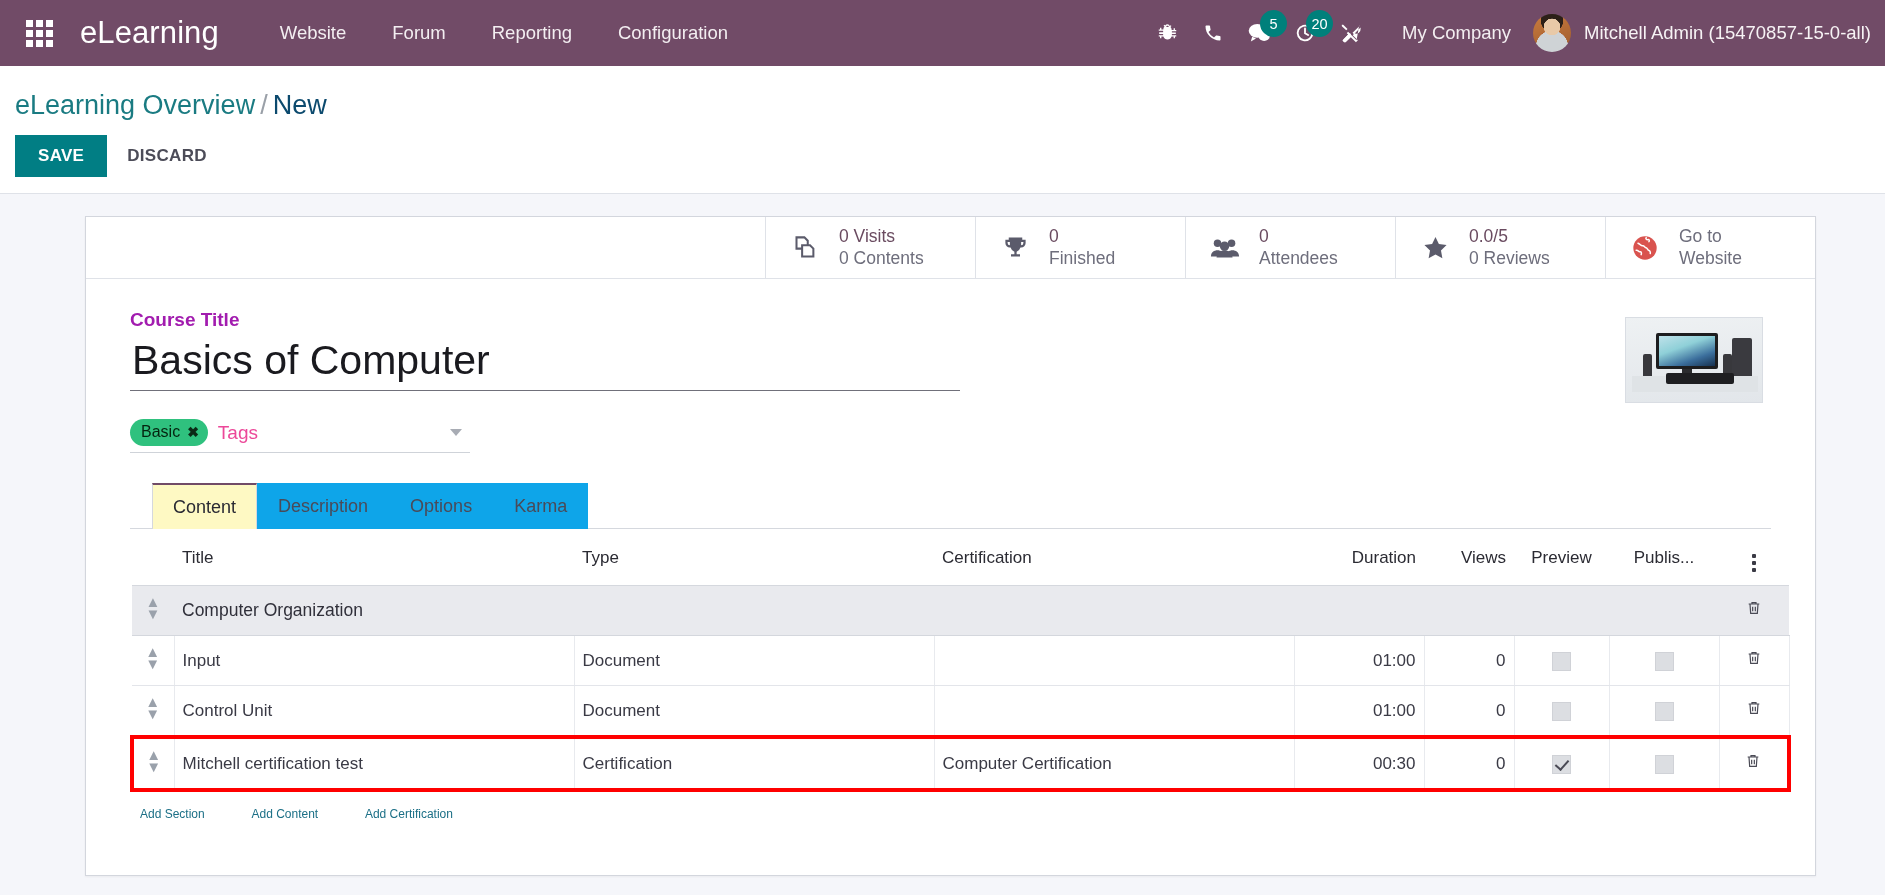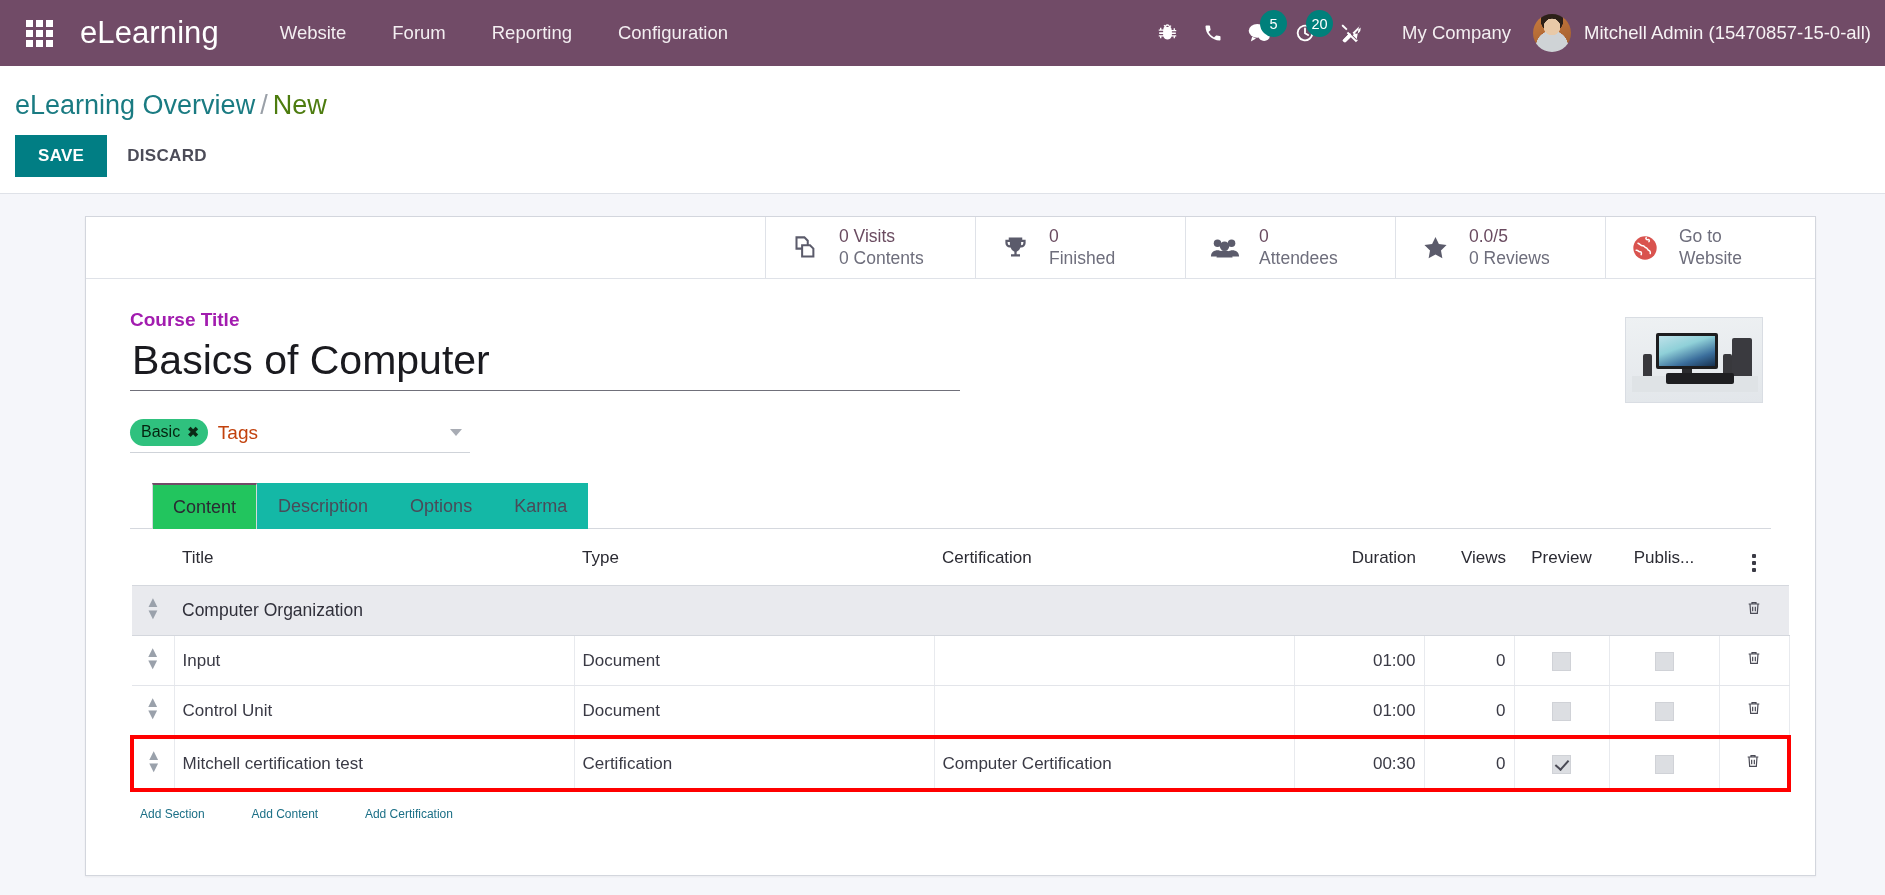--- a/index.html
+++ b/index.html
@@ -110,21 +110,21 @@
   
   .control-panel { padding: 16px 0 0 0; background: #fff; border-bottom: 1px solid #dfe2e8;}
   .breadcrumb {
     font-size: 27px;
     padding: 8px 0 6px 15px;
     color: #8f8f9a;
     white-space: nowrap;
   }
   .breadcrumb .crumb-link { color: #1a7b82; cursor: pointer; }
   .breadcrumb .crumb-sep { color: #9aa0a8; margin: 0 5px; }
-  .breadcrumb .crumb-current { color: #4d7c0f; }
+  .breadcrumb .crumb-current { color: #0c4a6e; }
   .cp-buttons { display: flex; align-items: center; padding: 8px 0 16px 15px; }
   .btn-save {
     background: #017e84;
     color: #fff;
     border: none;
     font-size: 17px;
     font-weight: 700;
     padding: 11px 23px;
     letter-spacing: .3px;
     cursor: pointer;
@@ -227,21 +227,21 @@
     color: #05240f;
     border-radius: 14px;
     font-size: 16px;
     padding: 4px 9px 5px 11px;
     display: inline-flex;
     align-items: center;
     white-space: nowrap;
   }
   .tag .tag-x { margin-left: 7px; font-size: 14px; font-weight: 700; color: #0b2a16; cursor: pointer; }
   .tags-placeholder {
-    font-size: 19px; color: #c2410c; margin-left: 10px;
+    font-size: 19px; color: #ec4899; margin-left: 10px;
   }
   .tags-caret {
     position: absolute; right: 8px; top: 10px;
     width: 0; height: 0;
     border-left: 6px solid transparent;
     border-right: 6px solid transparent;
     border-top: 7px solid #a8acb4;
     cursor: pointer;
   }
 
@@ -253,27 +253,27 @@
     padding-left: 22px;
   }
   .tab {
     padding: 12px 20px 11px 20px;
     font-size: 18px;
     color: #4a4a58;
     border: 1px solid transparent;
     border-bottom: none;
     cursor: pointer;
     margin-bottom: -1px;
-    background: #14b8a6;
+    background: #0ea5e9;
   }
   .tab.active {
     border-color: #d5d8de;
     border-top: 2px solid #714B67;
     color: #2a2a33;
-    background: #22c55e;
+    background: #fef9c3;
   }
 
   
   table.o2m { width: 100%; border-collapse: collapse; table-layout: fixed; }
   table.o2m th {
     font-size: 17px;
     font-weight: 400;
     color: #2b2b33;
     text-align: left;
     padding: 14px 8px 13px 8px;

